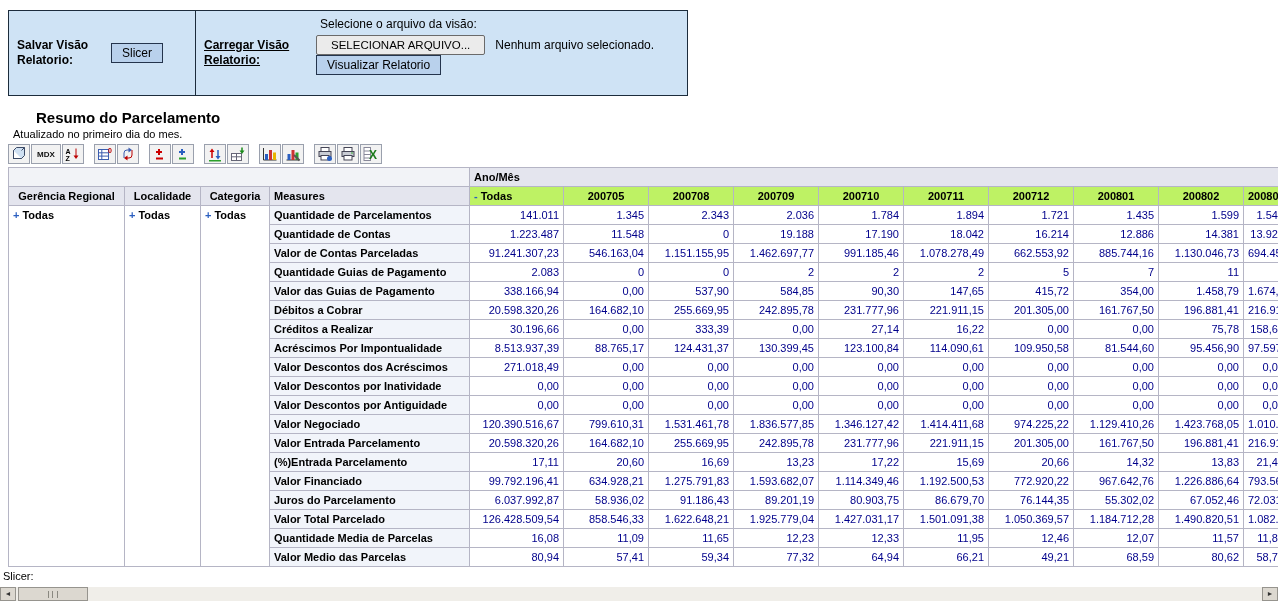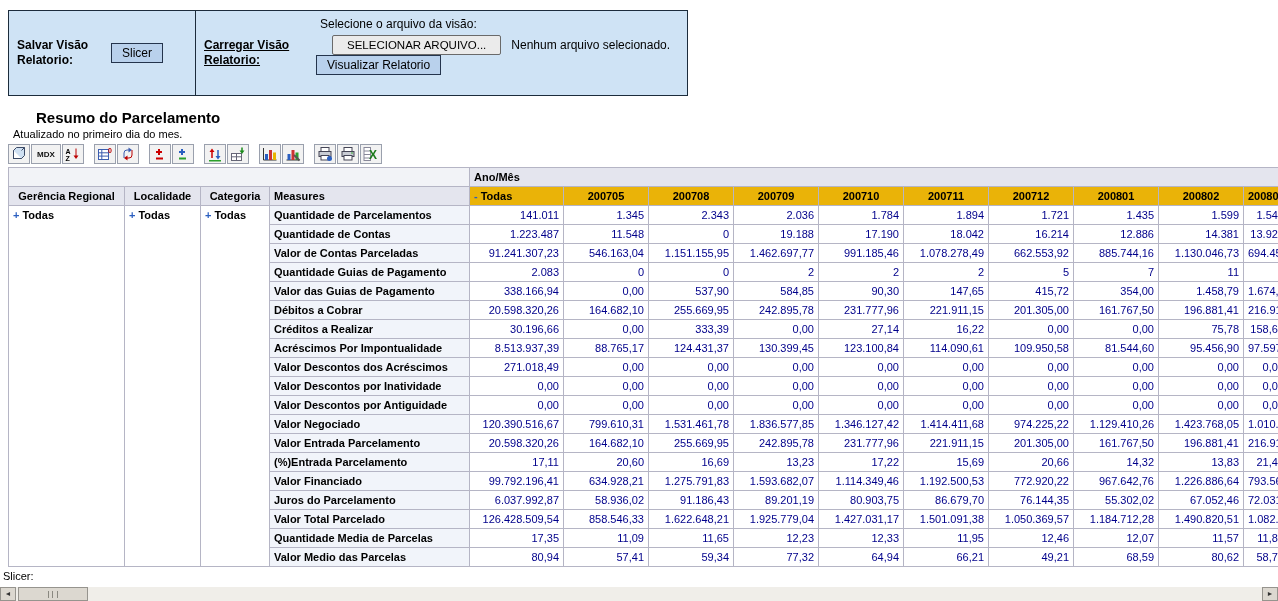--- a/index.html
+++ b/index.html
@@ -9,21 +9,21 @@
   }
   
   .top-panel{position:absolute;left:8px;top:10px;width:678px;height:84px;background:#cfe3f5;
     border:1px solid #1c2c3c;display:flex;}
   .sec1{width:170px;border-right:1px solid #1c2c3c;display:flex;align-items:center;gap:10px;padding:6px 8px;}
   .sec1 .lbl{font-weight:bold;font-size:12px;width:84px;line-height:1.25;}
   .sec2{width:106px;display:flex;align-items:center;padding:6px 4px 6px 8px;text-decoration:underline;}
   .sec2 .lbl{font-weight:bold;font-size:12px;line-height:1.25;}
   .sec3{flex:1;padding:4px 6px 4px 2px;}
   .prompt{font-size:12px;margin:2px 0 4px 4px;}
-  .filerow{display:flex;align-items:center;gap:10px;margin-left:16px;}
+  .filerow{display:flex;align-items:center;gap:10px;}
   .file-btn{background:#ebebeb;border:1px solid #6a6a6a;border-radius:2px;font-size:11.5px;
     padding:3px 14px;font-family:inherit;cursor:pointer;}
   .nofile{font-size:12px;}
   .btn-blue{background:#b9d1ec;border:1px solid #24344c;font-size:12px;padding:2px 10px;
     font-family:inherit;cursor:pointer;}
   .viewbtn{}
   
   .report-title{position:absolute;left:8px;top:109px;font-size:15px;font-weight:bold;margin-left:28px;}
   .report-sub{position:absolute;left:13px;top:128px;font-size:11px;}
   .toolbar{position:absolute;left:8px;top:142px;display:flex;align-items:flex-end;height:22px;}
@@ -33,21 +33,21 @@
   .tsep{display:inline-block;width:9px;}
   
   .table-wrap{position:absolute;left:8px;top:167px;width:1270px;height:401px;overflow:hidden;}
   table.pivot{border-collapse:collapse;table-layout:fixed;width:1280px;}
   .pivot th,.pivot td{border:1px solid #b5b5c5;font-size:11px;padding:0 4px;height:18px;
     line-height:18px;white-space:nowrap;overflow:hidden;}
   .pivot .corner{background:#f2f3f7;}
   .pivot .axis{background:#e4e5ee;text-align:left;font-weight:bold;}
   .pivot .dimhead{background:#e4e5ee;text-align:center;font-weight:bold;}
   .pivot .dimhead.measures{text-align:left;}
-  .pivot .colhead{background:#eab308;font-weight:bold;text-align:center;}
+  .pivot .colhead{background:#bef264;font-weight:bold;text-align:center;}
   .pivot .colhead.first{text-align:left;}
   .pivot th.measure{background:#f1f4fa;text-align:left;font-weight:bold;}
   .pivot td.val{text-align:right;color:#00008b;background:#fff;}
   .pivot td.dimcell{vertical-align:top;background:#fff;text-align:left;font-weight:bold;}
   .drill{color:#2b5fc0;font-weight:bold;margin-right:3px;}
   
   .slicer{position:absolute;left:3px;top:570px;font-size:11px;}
   .hscroll{position:absolute;left:0;bottom:0;width:1278px;height:14px;background:#f0eee9;display:flex;}
   .sb-btn{width:16px;height:14px;background:#dcd8d0;border:1px solid #96948e;font-size:7px;
     line-height:12px;text-align:center;color:#333;box-sizing:border-box;}
@@ -455,21 +455,21 @@
           <td class="val">1.925.779,04</td>
           <td class="val">1.427.031,17</td>
           <td class="val">1.501.091,38</td>
           <td class="val">1.050.369,57</td>
           <td class="val">1.184.712,28</td>
           <td class="val">1.490.820,51</td>
           <td class="val">1.082.523,95</td>
         </tr>
         <tr>
           <th class="measure">Quantidade Media de Parcelas</th>
-          <td class="val">17,35</td>
+          <td class="val">16,08</td>
           <td class="val">11,09</td>
           <td class="val">11,65</td>
           <td class="val">12,23</td>
           <td class="val">12,33</td>
           <td class="val">11,95</td>
           <td class="val">12,46</td>
           <td class="val">12,07</td>
           <td class="val">11,57</td>
           <td class="val">11,83</td>
         </tr>

